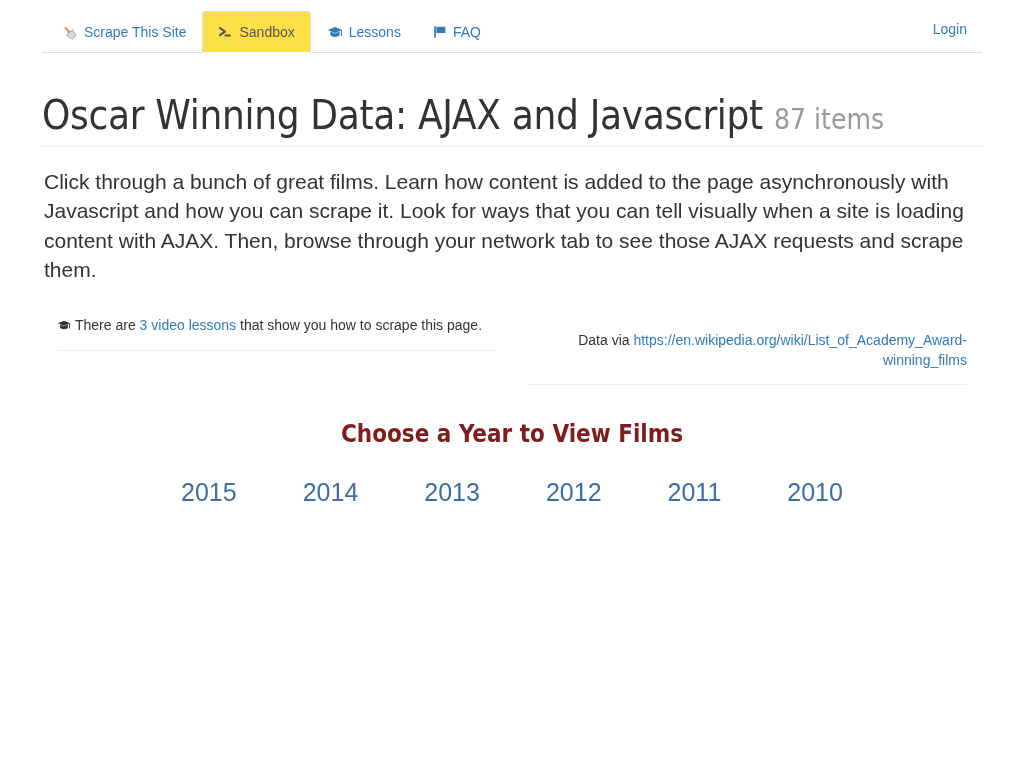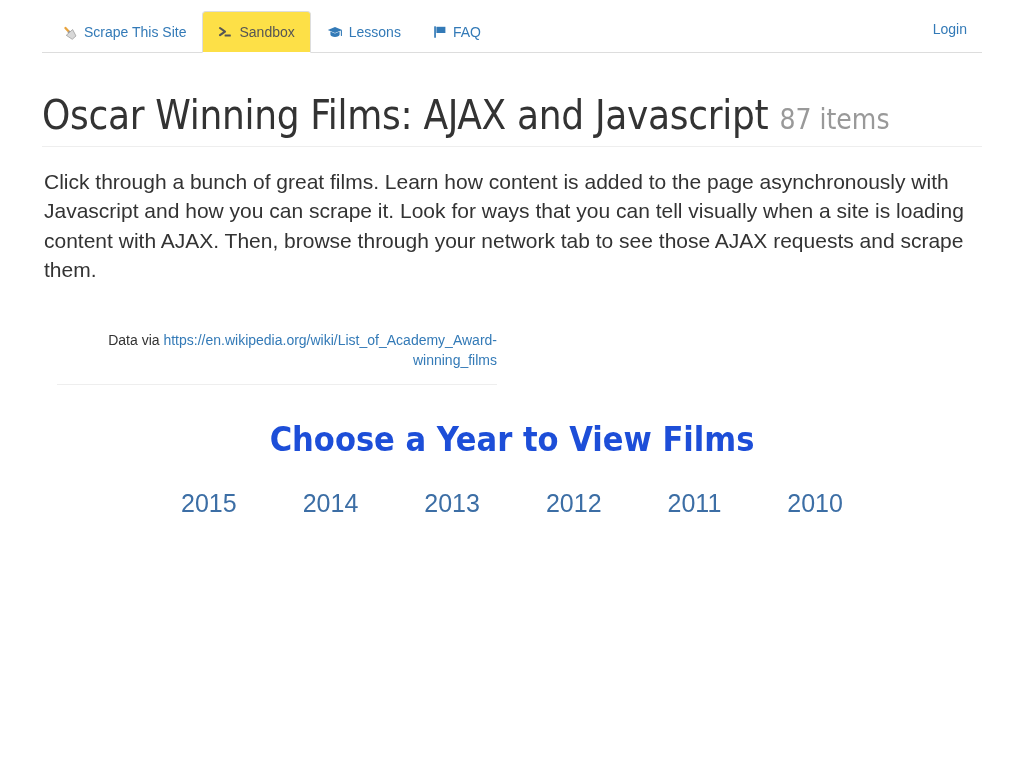--- a/index.html
+++ b/index.html
@@ -155,24 +155,24 @@
 
   
   .year-section {
     margin-top: 36px;
     text-align: center;
   }
   .year-heading {
     margin: 0 0 28px 0;
     font-family: "DejaVu Sans Condensed", "Liberation Sans Narrow", "Liberation Sans", sans-serif;
     font-stretch: condensed;
-    font-size: 34px;
+    font-size: 24px;
     font-weight: 700;
     line-height: 1.1;
-    color: #1d4ed8;
+    color: #7f1d1d;
   }
   .year-list {
     list-style: none;
     margin: 0;
     padding: 0;
     display: flex;
     justify-content: center;
     align-items: center;
   }
   .year-item { display: block; }
@@ -257,27 +257,34 @@
         </li>
 
       </ul>
 
       <div class="navbar-right">
         <a class="login-link">Login</a>
       </div>
     </div>
 
     <div class="page-header">
-      <h1 class="page-title"><span>Oscar Winning Films: AJAX and Javascript</span> <span class="title-badge">87 items</span></h1>
+      <h1 class="page-title"><span>Oscar Winning Data: AJAX and Javascript</span> <span class="title-badge">87 items</span></h1>
     </div>
 
     <p class="lead">Click through a bunch of great films. Learn how content is added to the page asynchronously with Javascript and how you can scrape it. Look for ways that you can tell visually when a site is loading content with AJAX. Then, browse through your network tab to see those AJAX requests and scrape them.</p>
 
     <div class="info-row">
 
+      <div class="info-col left">
+        <div class="info-inner"><span class="cap-icon"><svg width="14" height="12" viewBox="0 0 16 14">
+                <path d="M8 2 L15.2 5.0 L8 8.0 L0.8 5.0 Z" fill="#333333"></path>
+                <path d="M3.4 6.4 L3.4 9.6 C3.4 11.0 5.6 11.9 8 11.9 C10.4 11.9 12.6 11.0 12.6 9.6 L12.6 6.4 L8 8.4 Z" fill="#333333"></path>
+                <path d="M14.4 5.6 L14.4 10.4" stroke="#333333" stroke-width="1.1" stroke-linecap="round"></path>
+              </svg></span><span>There are </span><a>3 video lessons</a><span> that show you how to scrape this page.</span></div>
+      </div>
 
       <div class="info-col right">
         <div class="info-inner"><span>Data via </span><a>https://en.wikipedia.org/wiki/List_of_Academy_Award-winning_films</a></div>
       </div>
 
     </div>
 
     <div class="year-section">
       <h3 class="year-heading">Choose a Year to View Films</h3>
       <ul class="year-list">

